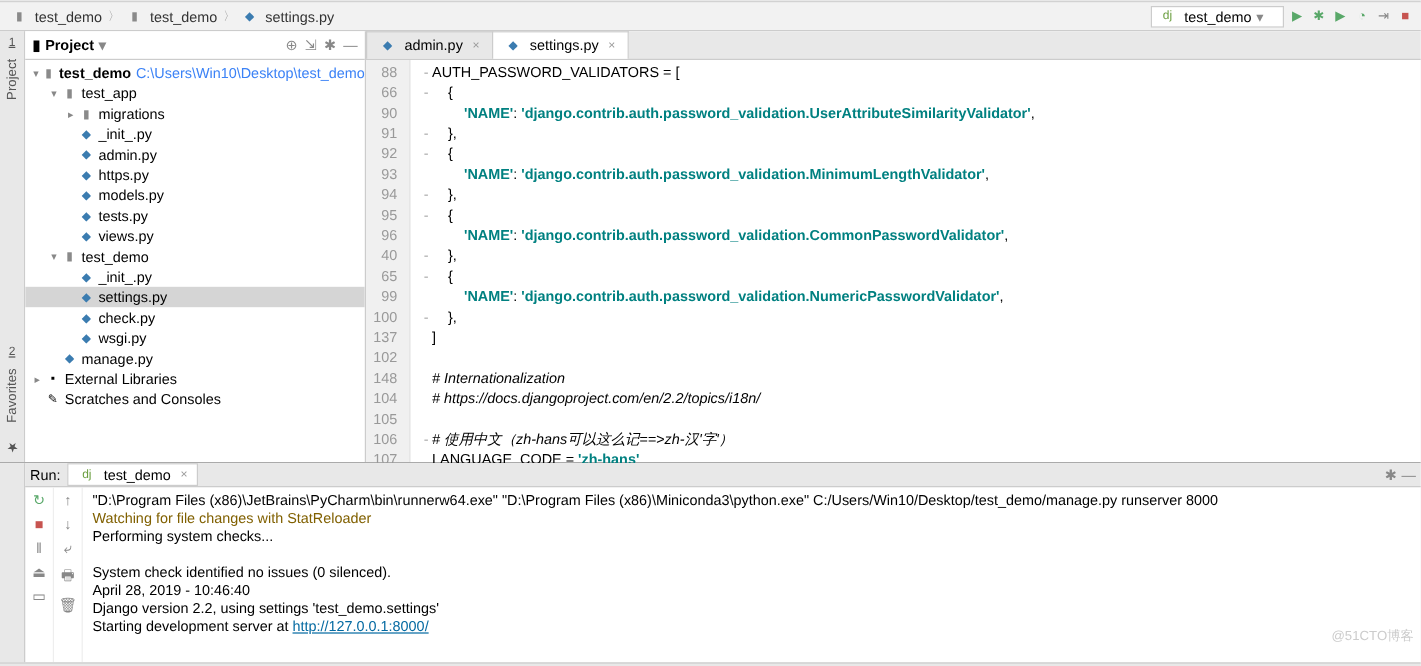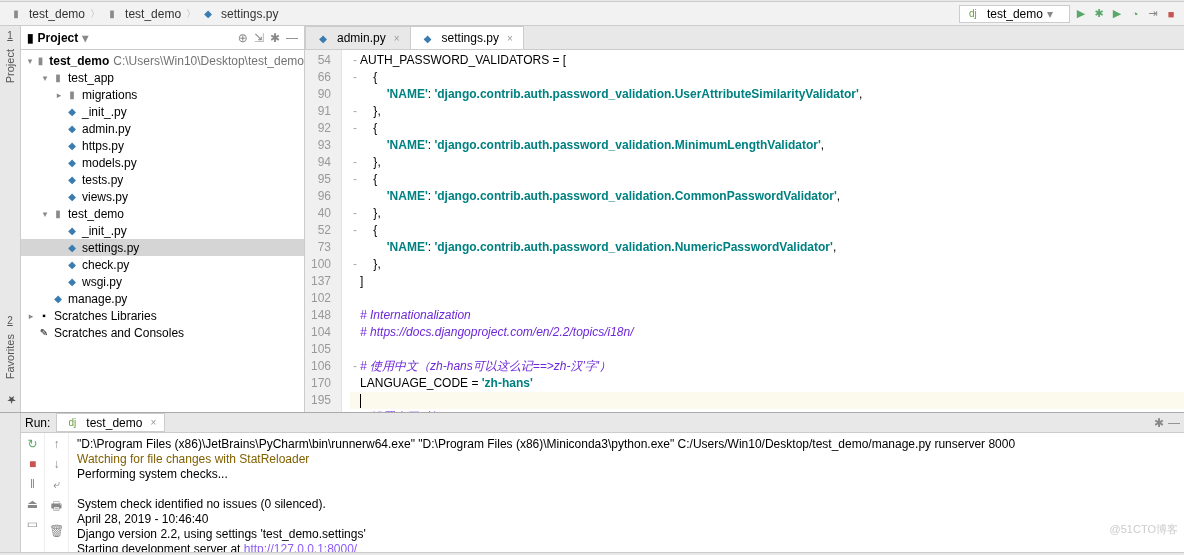--- a/index.html
+++ b/index.html
@@ -24,43 +24,43 @@
 .pp-header{height:24px;border-bottom:1px solid #ccc;display:flex;align-items:center;padding:0 6px;justify-content:space-between}
 .pp-title{display:flex;align-items:center;gap:4px;font-weight:bold}
 .pp-tools{display:flex;gap:6px;color:#888}
 .tree{flex:1;overflow:auto;padding:2px 0}
 .tree-row{height:17px;display:flex;align-items:center;padding-left:4px;white-space:nowrap;cursor:pointer}
 .tree-row.selected{background:#d5d5d5}
 .tw{width:12px;display:inline-flex;justify-content:center;color:#888;font-size:9px}
 .ficon{width:14px;height:14px;display:inline-flex;align-items:center;justify-content:center;margin-right:3px;font-size:10px}
 .dir-icon{color:#8a8a8a}
 .py-icon{color:#3b7cb0}
-.path-hint{color:#737373;margin-left:4px}
+.path-hint{color:#3b82f6;margin-left:4px}
 .editor-area{flex:1;display:flex;flex-direction:column;background:#fff;min-width:0}
 .tabs{height:24px;border-bottom:1px solid #ccc;display:flex;align-items:flex-end;background:#e8e8e8}
 .tab{height:23px;padding:0 10px;display:flex;align-items:center;gap:4px;border:1px solid #ccc;border-bottom:none;background:#e8e8e8;margin-right:-1px;cursor:pointer}
 .tab.active{background:#fff}
 .tab-close{color:#999;font-size:10px;margin-left:4px}
 .editor{flex:1;display:flex;overflow:auto;font-family:Consolas,monospace;font-size:12px}
 .gutter{background:#f0f0f0;color:#999;text-align:right;padding:2px 10px 2px 6px;user-select:none;line-height:17px;border-right:1px solid #e4e4e4}
 .code{padding:2px 0 2px 8px;line-height:17px;white-space:pre;flex:1}
 .fold{display:inline-block;width:10px;color:#aaa;text-align:center}
 .c-str{color:#008080;font-weight:bold}
-.c-cmt{color:#6d28d9;font-style:italic}
+.c-cmt{color:#000000;font-style:italic}
 .c-caret{border-left:1px solid #000;height:14px;display:inline-block;vertical-align:middle}
 .line-hl{background:#fcfaed;display:block;width:100%}
-.run-panel{height:140px;border-top:1px solid #aaa;display:flex;background:#fff}
+.run-panel{height:167px;border-top:1px solid #aaa;display:flex;background:#fff}
 .rp-left{width:21px;background:#e8e8e8;border-right:1px solid #ccc}
 .rp-tools{width:24px;border-right:1px solid #eee;display:flex;flex-direction:column;align-items:center;padding-top:4px;gap:6px}
 .rp-tools2{width:24px;border-right:1px solid #eee;display:flex;flex-direction:column;align-items:center;padding-top:4px;gap:6px}
 .rp-body{flex:1;display:flex;flex-direction:column}
 .rp-tab-row{height:20px;display:flex;align-items:center;border-bottom:1px solid #ccc;background:#e8e8e8;padding:0 4px;justify-content:space-between}
 .rp-tab{background:#fff;border:1px solid #ccc;padding:0 8px;height:19px;display:flex;align-items:center;gap:4px}
 .console{flex:1;padding:4px 8px;font-family:Consolas,monospace;font-size:12px;line-height:15px;white-space:pre-wrap;overflow:auto}
-.con-link{color:#8b5cf6;}
+.con-link{color:#0369a1;text-decoration:underline}
 .con-warn{color:#806000}
 .watermark{position:fixed;right:6px;bottom:18px;color:#ccc;font-size:11px}
 .right-tools{display:flex;gap:4px;color:#888}
 .status-strip{height:3px;background:#e8e8e8;border-top:1px solid #ccc}
 </style>
 </head>
 <body>
 
 <div class="menubar"></div>
 
@@ -193,21 +193,21 @@
           <span>wsgi.py</span>
         </div>
         <div class="tree-row" style="padding-left: 18px;">
           <span class="tw"></span>
           <span class="ficon py-icon">◆</span>
           <span>manage.py</span>
         </div>
         <div class="tree-row" style="padding-left: 4px;">
           <span class="tw">▸</span>
           <span class="ficon ">▪</span>
-          <span>Scratches Libraries</span>
+          <span>External Libraries</span>
         </div>
         <div class="tree-row" style="padding-left: 4px;">
           <span class="tw"></span>
           <span class="ficon ">✎</span>
           <span>Scratches and Consoles</span>
         </div>
       </div>
   </div>
 
   <div class="editor-area">
@@ -218,40 +218,40 @@
           <span class="tab-close">×</span>
         </div>
       <div class="tab active">
           <span class="ficon py-icon">◆</span>
           <span>settings.py</span>
           <span class="tab-close">×</span>
         </div>
     </div>
     <div class="editor">
       <div class="gutter" id="gutter">
-          <div>54</div>
+          <div>88</div>
           <div>66</div>
           <div>90</div>
           <div>91</div>
           <div>92</div>
           <div>93</div>
           <div>94</div>
           <div>95</div>
           <div>96</div>
           <div>40</div>
-          <div>52</div>
-          <div>73</div>
+          <div>65</div>
+          <div>99</div>
           <div>100</div>
           <div>137</div>
           <div>102</div>
           <div>148</div>
           <div>104</div>
           <div>105</div>
           <div>106</div>
-          <div>170</div>
+          <div>107</div>
           <div>195</div>
           <div>109</div>
         </div>
       <div class="code" id="code"><div><span class="fold">-</span>AUTH_PASSWORD_VALIDATORS = [</div><div><span class="fold">-</span>    {</div><div><span class="fold"></span>        <span class="c-str">'NAME'</span>: <span class="c-str">'django.contrib.auth.password_validation.UserAttributeSimilarityValidator'</span>,</div><div><span class="fold">-</span>    },</div><div><span class="fold">-</span>    {</div><div><span class="fold"></span>        <span class="c-str">'NAME'</span>: <span class="c-str">'django.contrib.auth.password_validation.MinimumLengthValidator'</span>,</div><div><span class="fold">-</span>    },</div><div><span class="fold">-</span>    {</div><div><span class="fold"></span>        <span class="c-str">'NAME'</span>: <span class="c-str">'django.contrib.auth.password_validation.CommonPasswordValidator'</span>,</div><div><span class="fold">-</span>    },</div><div><span class="fold">-</span>    {</div><div><span class="fold"></span>        <span class="c-str">'NAME'</span>: <span class="c-str">'django.contrib.auth.password_validation.NumericPasswordValidator'</span>,</div><div><span class="fold">-</span>    },</div><div><span class="fold"></span>]</div><div><span class="fold"></span></div><div><span class="fold"></span><span class="c-cmt"># Internationalization</span></div><div><span class="fold"></span><span class="c-cmt"># https://docs.djangoproject.com/en/2.2/topics/i18n/</span></div><div><span class="fold"></span></div><div><span class="fold">-</span><span class="c-cmt"># 使用中文（zh-hans可以这么记==&gt;zh-汉'字'）</span></div><div><span class="fold"></span>LANGUAGE_CODE = <span class="c-str">'zh-hans'</span></div><div class="line-hl"><span class="fold"></span><span class="c-caret"></span></div><div><span class="fold"></span><span class="c-cmt"># 设置中国时间</span></div></div>
     </div>
   </div>
 </div>
 
 <div class="run-panel">
   <div class="rp-left"></div>

